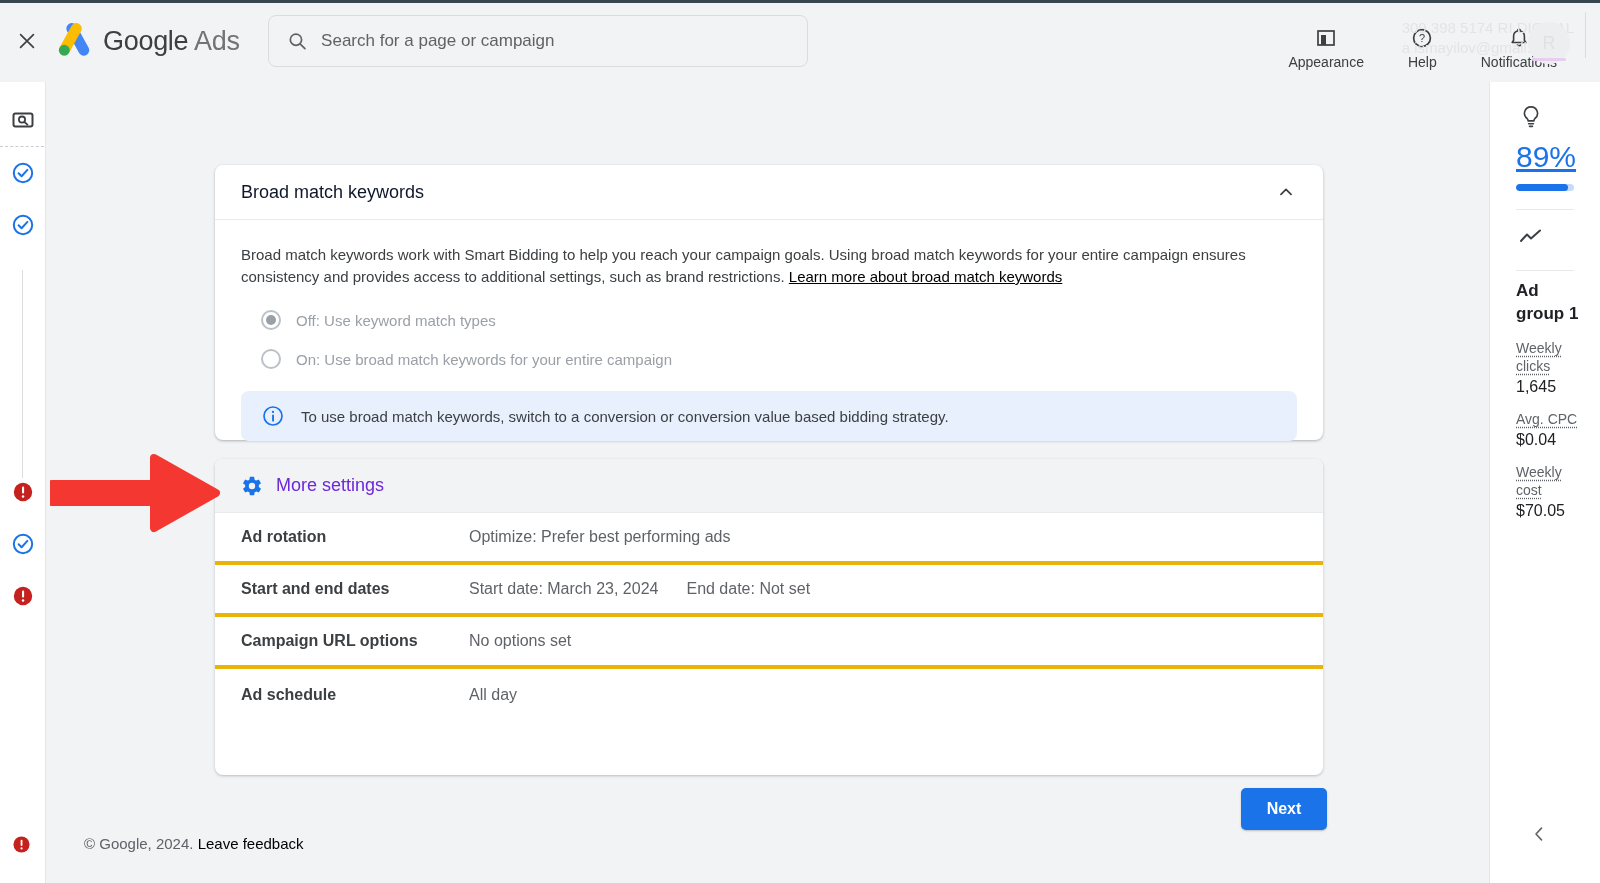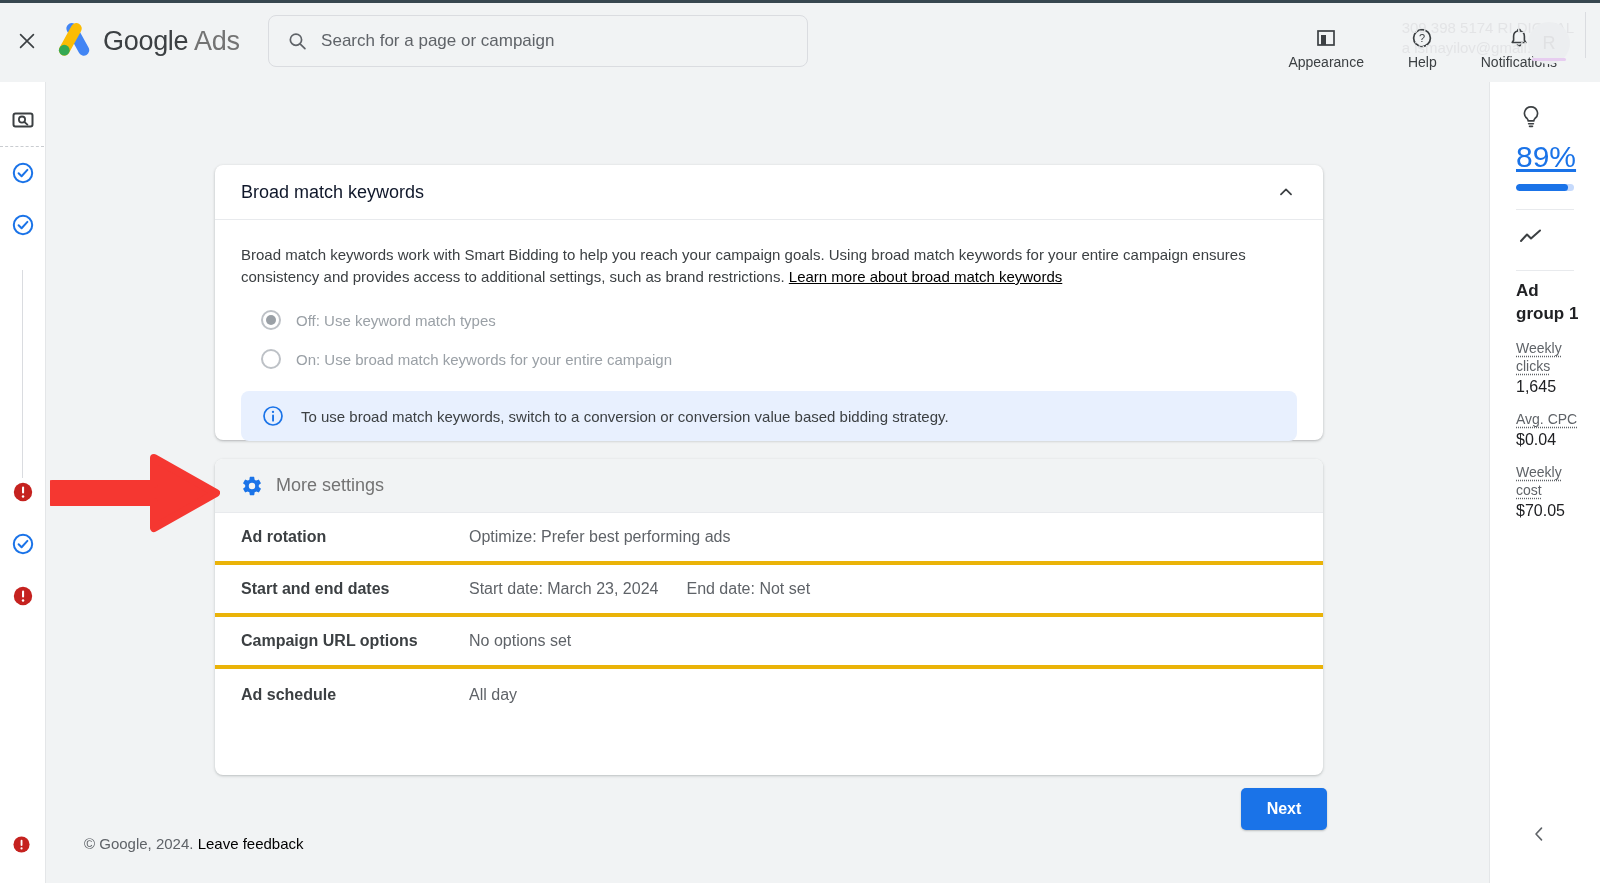--- a/index.html
+++ b/index.html
@@ -183,21 +183,21 @@
     position: absolute; left: 169px; top: 377px; width: 1108px; height: 316px;
     background: #ffffff; border-radius: 8px;
     box-shadow: 0 1px 2px rgba(60,64,67,0.2), 0 1px 3px 1px rgba(60,64,67,0.07);
     overflow: hidden;
   }
   .more-head {
     height: 54px; background: #f1f3f4;
     display: flex; align-items: center; gap: 13px; padding-left: 26px;
     cursor: pointer; border-bottom: 1px solid #e8eaed;
   }
-  .more-head-label { font-size: 18px; color: #737373; }
+  .more-head-label { font-size: 18px; color: #6d28d9; }
 
   .setting-row {
     height: 52px; display: flex; align-items: center;
     border-bottom: 4px solid #eab308; padding-left: 26px;
     cursor: pointer;
   }
   .setting-row:last-child { border-bottom: none; }
   .setting-label {
     width: 228px; flex: 0 0 228px;
     font-size: 16px; color: #3c4043; font-weight: bold;

